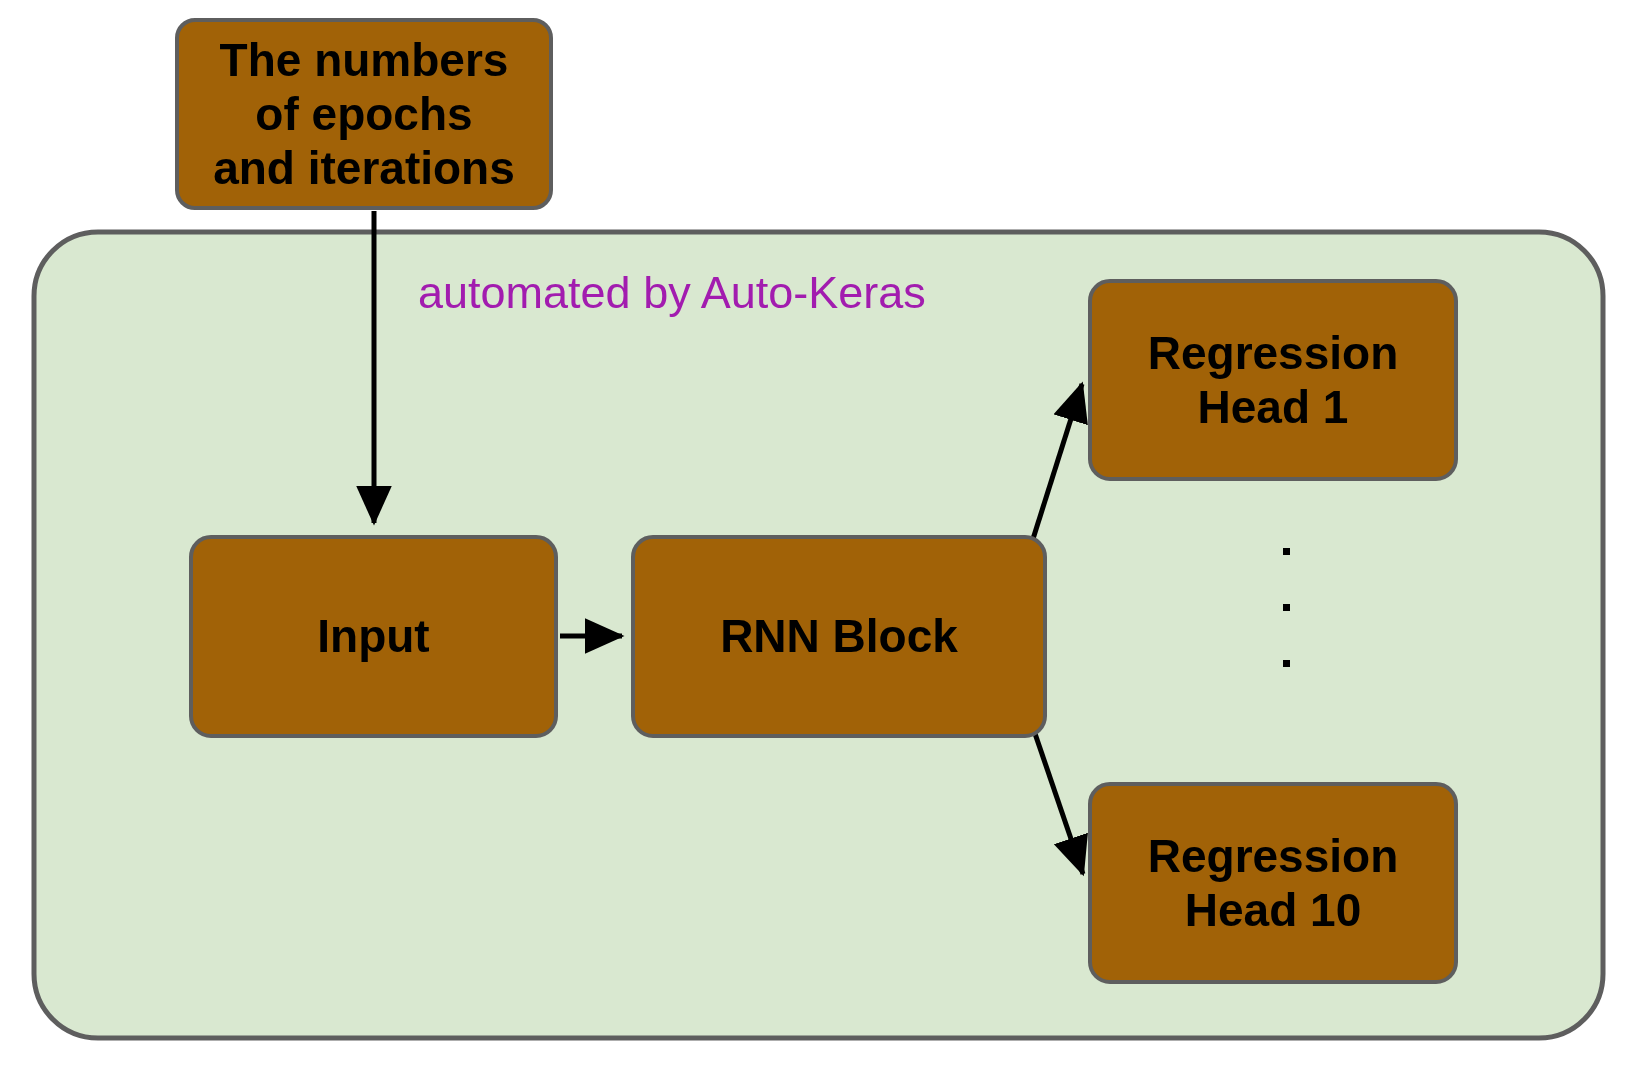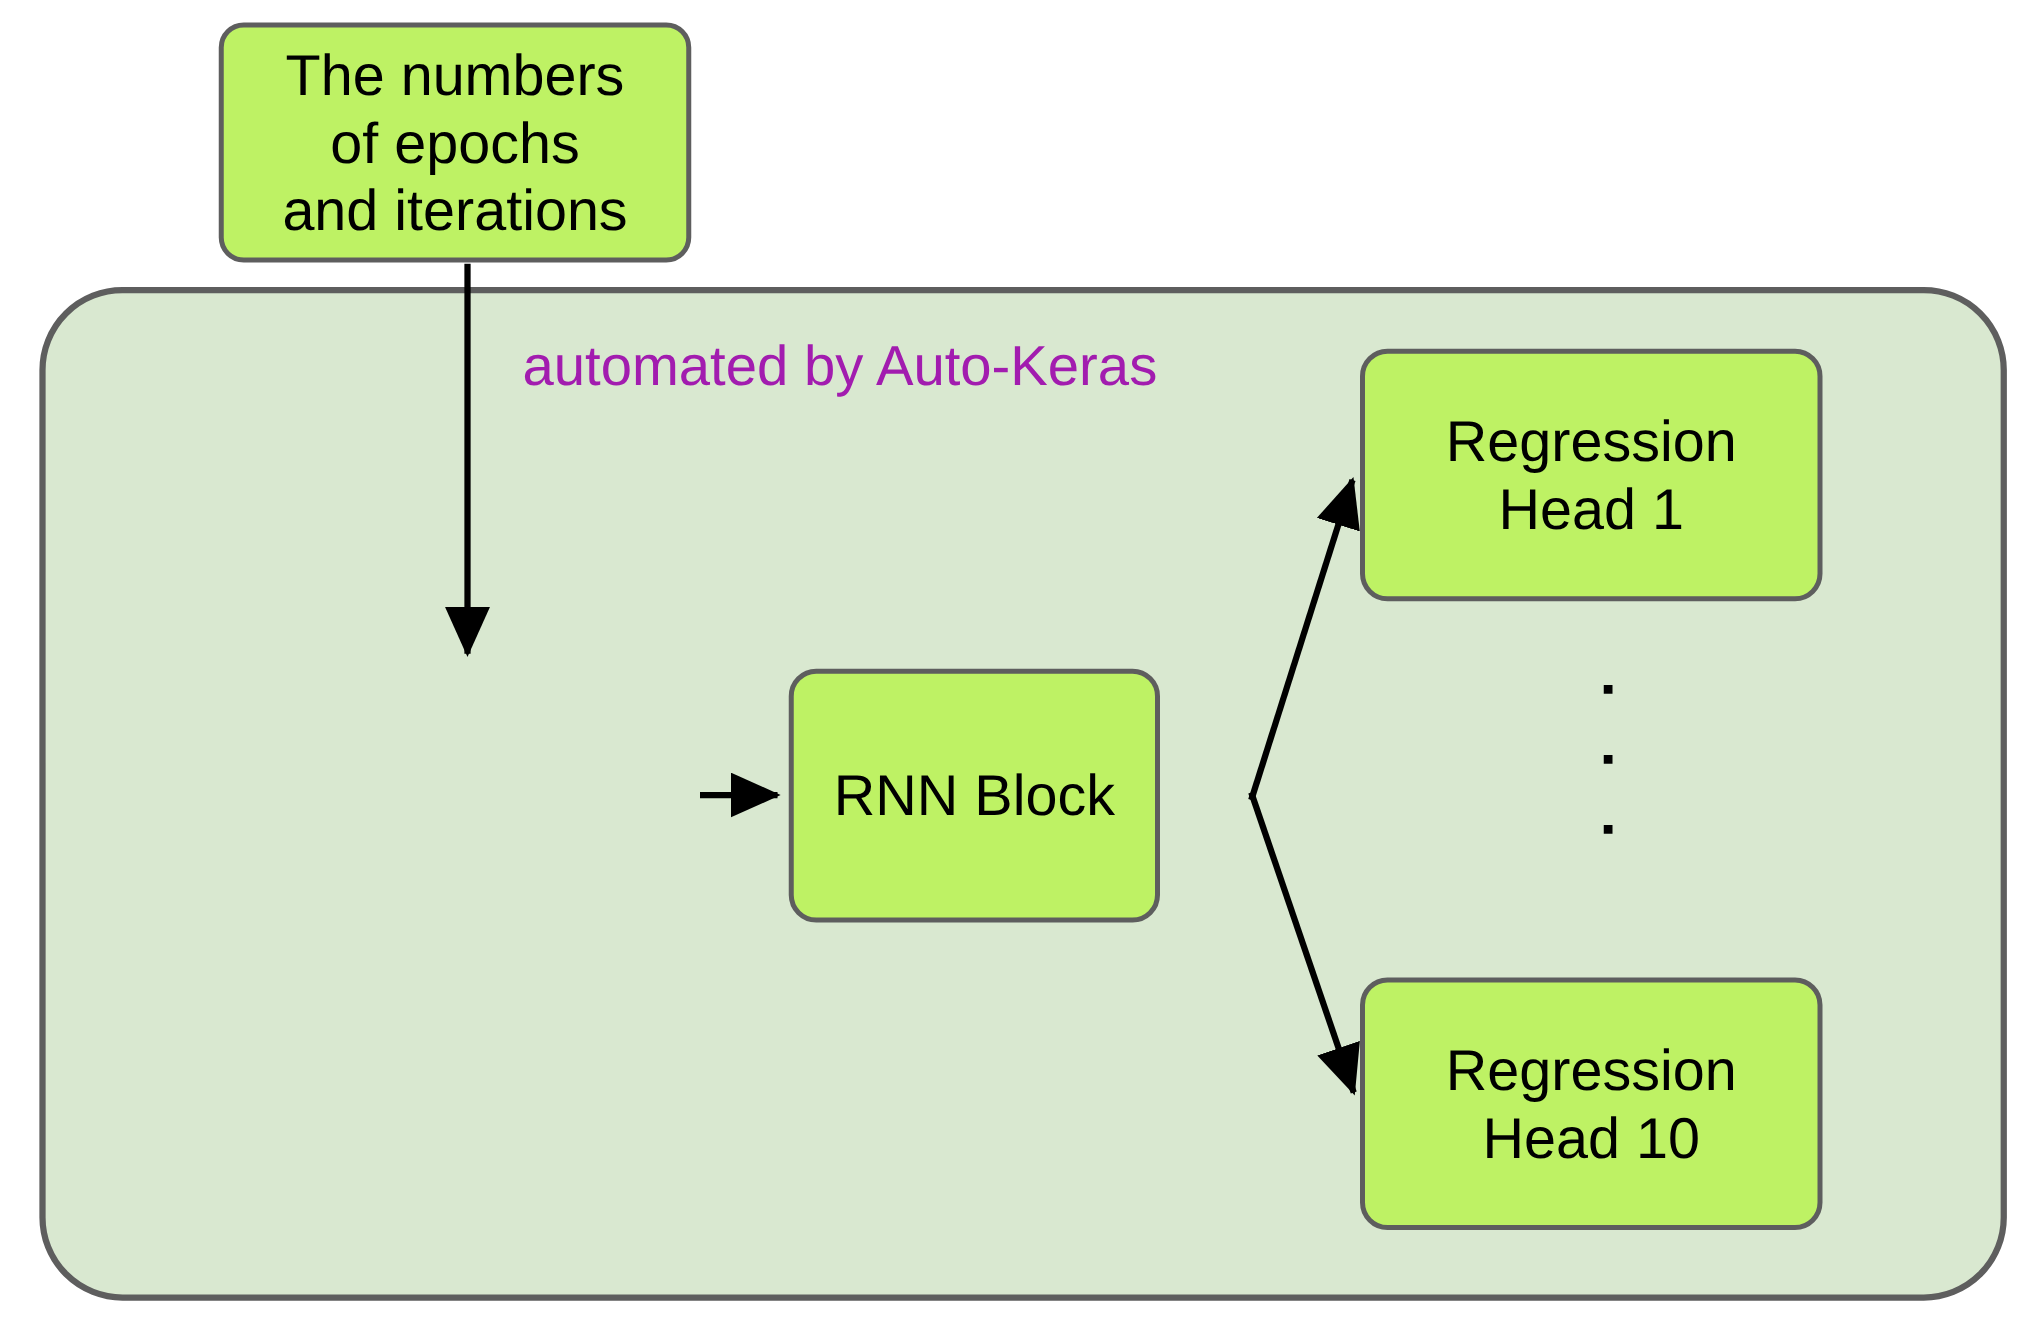--- a/index.html
+++ b/index.html
@@ -18,51 +18,52 @@
   .svg-layer {
     position: absolute;
     top: 0;
     left: 0;
     width: 1631px;
     height: 1065px;
   }
   .node {
     position: absolute;
     box-sizing: border-box;
-    background: #bef264;
+    background: #a16207;
     border: 4px solid #5e5e5e;
     border-radius: 22px;
     display: flex;
     align-items: center;
     justify-content: center;
     text-align: center;
     color: #000000;
     line-height: 1.18;
     white-space: pre-line;
     z-index: 3;
+    font-weight: bold;
   }
   #node-epochs {
     left: 175px;
     top: 18px;
     width: 378px;
     height: 192px;
     font-size: 46px;
     border-radius: 20px;
   }
   #node-input {
     left: 189px;
     top: 535px;
     width: 369px;
     height: 203px;
     font-size: 46px;
   }
   #node-rnn {
     left: 631px;
     top: 535px;
-    width: 297px;
+    width: 416px;
     height: 203px;
     font-size: 46px;
   }
   #node-head-1 {
     left: 1088px;
     top: 279px;
     width: 370px;
     height: 202px;
     font-size: 46px;
   }
@@ -115,20 +116,21 @@
 
     <line x1="1001" y1="634" x2="1083" y2="874" stroke="#000000" stroke-width="5" marker-end="url(#arrowhead)"></line>
   </svg>
 
   <div class="node" id="node-epochs">The numbers
 of epochs
 and iterations</div>
 
   <div id="group-label">automated by Auto-Keras</div>
 
+  <div class="node" id="node-input">Input</div>
 
   <div class="node" id="node-rnn">RNN Block</div>
 
   <div class="node" id="node-head-1">Regression
 Head 1</div>
 
   <div class="node" id="node-head-10">Regression
 Head 10</div>
 
   <div class="vdot" id="dot-0"></div>

